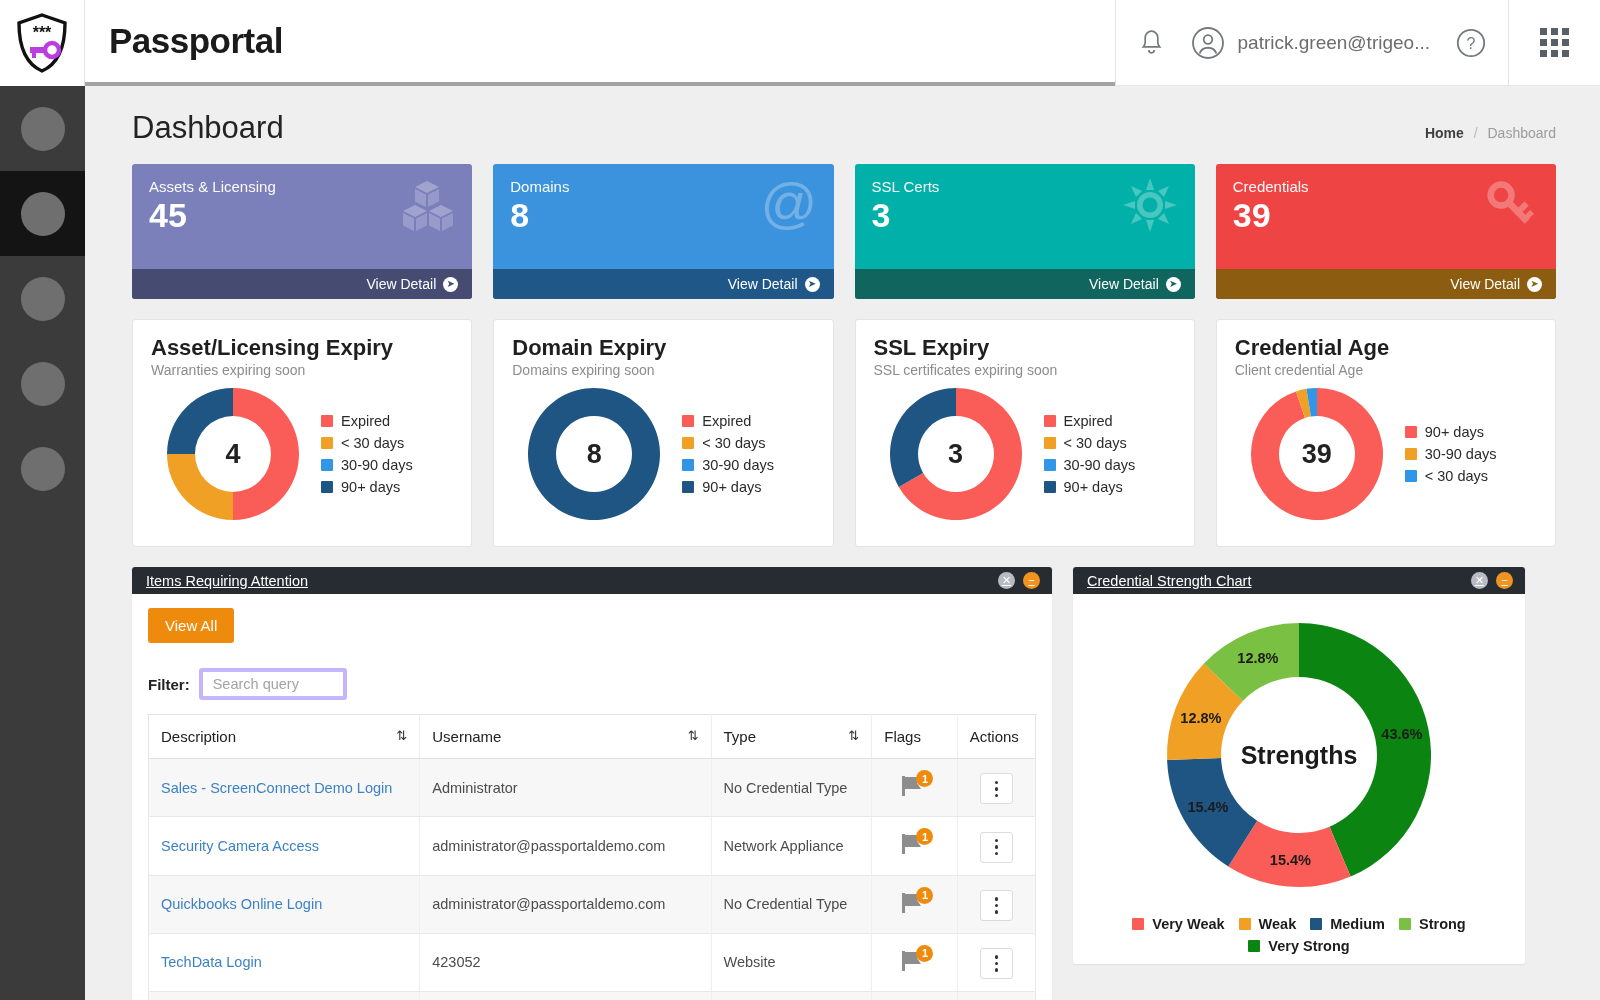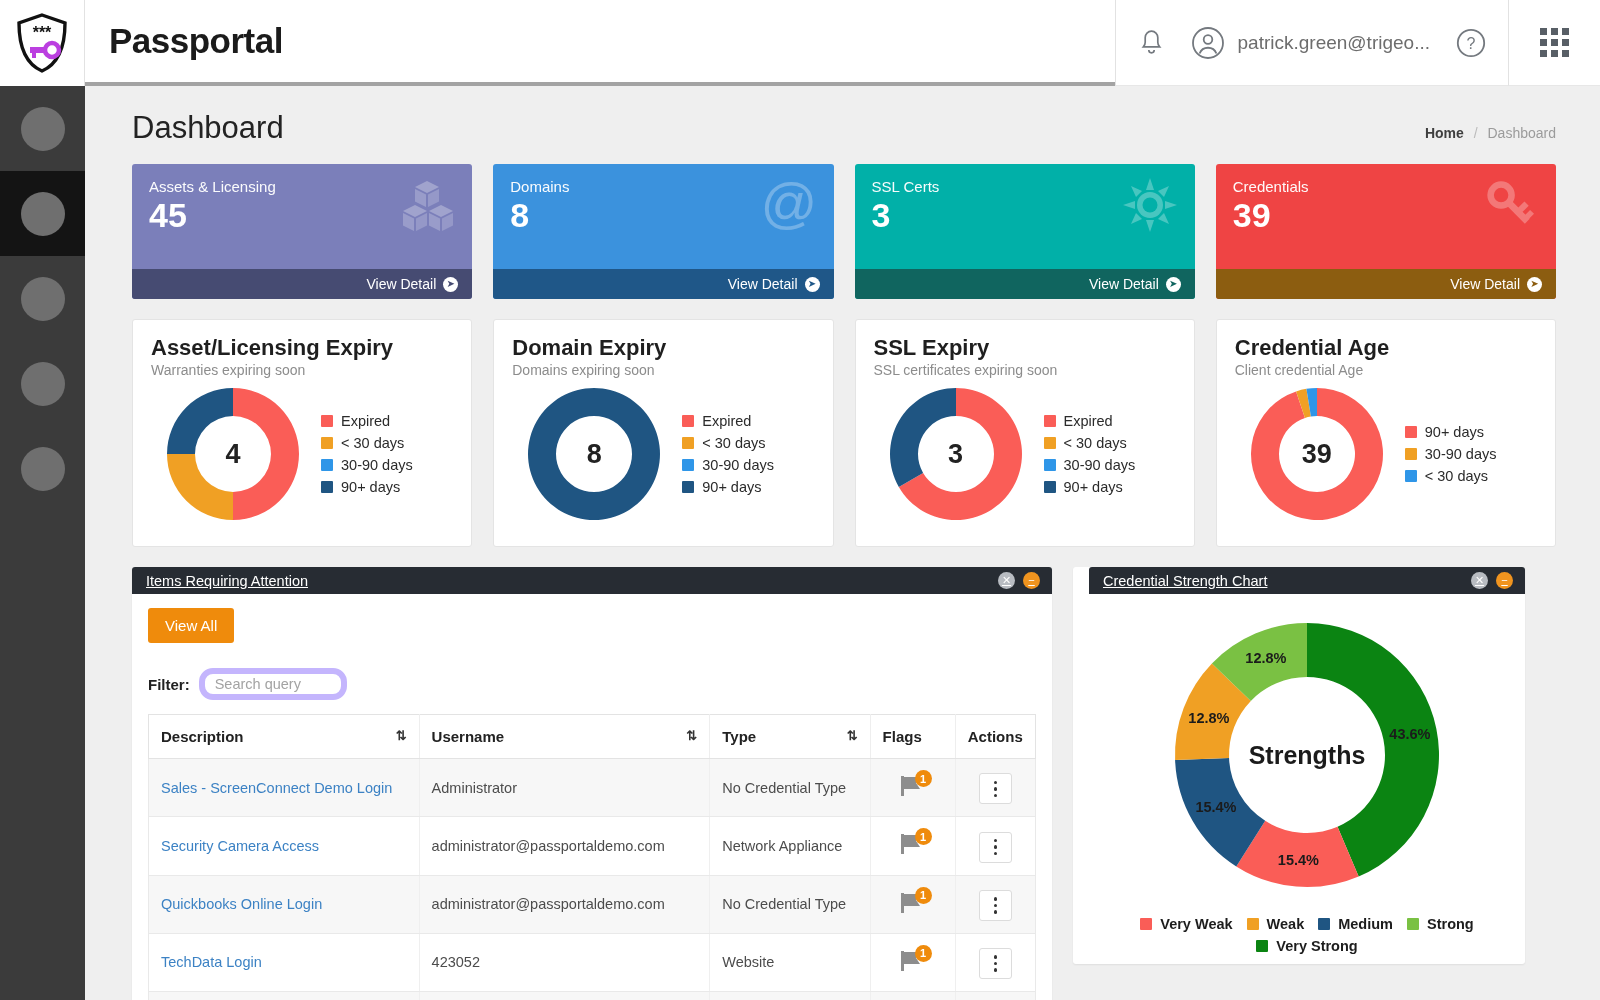--- a/index.html
+++ b/index.html
@@ -121,28 +121,28 @@
 
   .panel-attention { width: 920px; }
   .panel-body { padding: 14px 16px 0 16px; }
   .viewall-btn {
     background: #ef8b0c; color: #fff; border: none; border-radius: 3px;
     font-size: 15px; padding: 9px 17px; cursor: pointer; font-family: inherit;
   }
   .filter-row { display: flex; align-items: center; margin-top: 25px; }
   .filter-label { font-size: 15px; color: #222; font-weight: 700; margin-right: 9px; }
   .filter-input {
-    width: 148px; height: 32px; border: 6px solid #c4b5fd; border-radius: 14px;
+    width: 148px; height: 32px; border: 4px solid #c4b5fd; border-radius: 3px;
     padding: 0 10px; font-size: 14.5px; color: #333; font-family: inherit; outline: none;
   }
   .filter-input::placeholder { color: #a3a3a3; }
 
   table.items { width: 100%; border-collapse: collapse; margin-top: 14px; }
   table.items th {
-    text-align: left; font-size: 15px; font-weight: 700; color: #222;
+    text-align: left; font-size: 15px; font-weight: 400; color: #222;
     padding: 13px 12px; border: 1px solid #e3e3e3; border-left: none; border-right: 1px solid #eeeeee;
     background: #fff; white-space: nowrap;
   }
   table.items th:first-child { border-left: 1px solid #e3e3e3; }
   table.items th:last-child { border-right: 1px solid #e3e3e3; }
   table.items th .sort { float: right; color: #333; font-size: 13px; }
   table.items td {
     font-size: 14.5px; color: #4c4c4c; padding: 12px;
     border-bottom: 1px solid #e9e9e9; border-right: 1px solid #efefef;
   }
@@ -158,21 +158,21 @@
     display: flex; align-items: center; justify-content: center; font-weight: 600;
   }
   .act-cell { text-align: center; }
   .kebab {
     width: 33px; height: 31px; border: 1px solid #dcdcdc; border-radius: 3px;
     display: inline-flex; flex-direction: column; align-items: center; justify-content: center;
     gap: 3px; background: #fff; cursor: pointer;
   }
   .kebab i { width: 3.5px; height: 3.5px; background: #333; border-radius: 50%; display: block; }
 
-  .panel-strength { width: 452px; padding-left: 16px; }
+  .panel-strength { width: 452px; }
   .strength-body { padding: 16px 10px 10px 10px; display: flex; flex-direction: column; align-items: center; }
   .strength-legend {
     display: flex; flex-wrap: wrap; justify-content: center; gap: 6px 14px;
     margin-top: 6px; max-width: 340px;
   }
   .strength-legend .legend-item { font-size: 14.5px; font-weight: 700; color: #1d1d1d; }
   .slice-label { font-size: 14.5px; font-weight: 700; fill: #1b1b1b; }
   .donut-mid-label { font-size: 25px; font-weight: 700; fill: #1b1b1b; }
 </style>
 </head>

